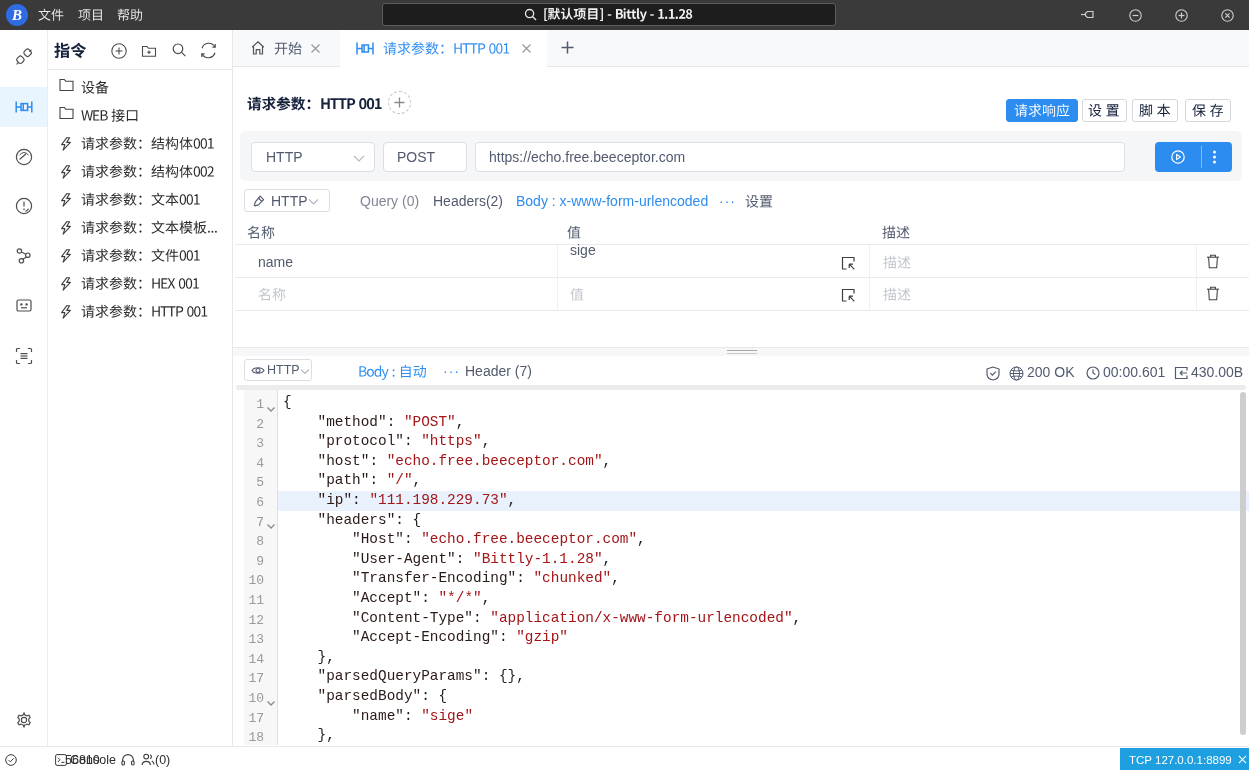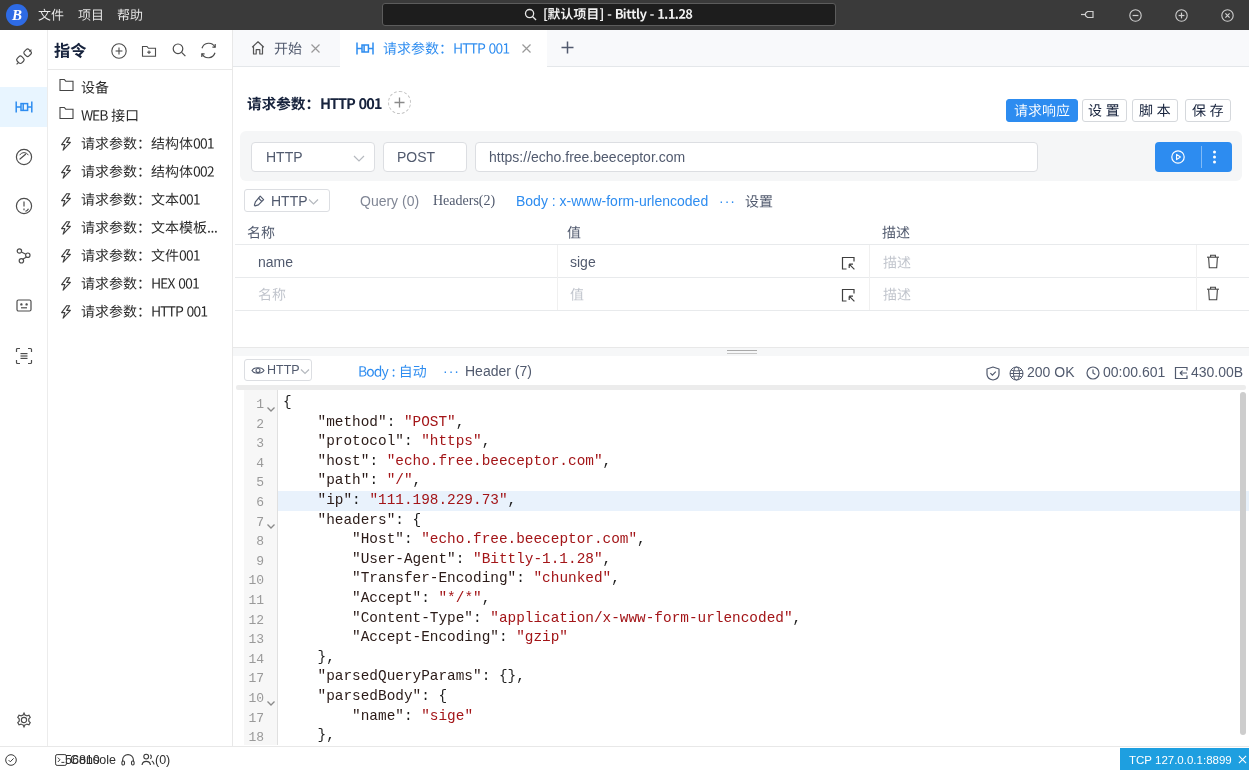--- a/index.html
+++ b/index.html
@@ -582,21 +582,21 @@
   <div class="abs" id="urlbar">
     <div class="inp" style="left:11px;width:124px;">
       <span style="margin-left:14px;">HTTP</span>
       <svg class="ic" style="left:101px;top:12px" width="12" height="7" viewBox="0 0 12 7">
           <path d="M1 1 L6 6 L11 1" stroke="#b5b9bf" stroke-width="1.2" fill="none"></path>
         </svg>
     </div>
     <div class="inp" style="left:143px;width:84px;">
         <span style="margin-left:13px;">POST</span>
       </div>
-    <div class="inp" style="left:235px;width:563px;">
+    <div class="inp" style="left:235px;width:650px;">
         <span style="margin-left:13px;">https://echo.free.beeceptor.com</span>
       </div>
     <div class="abs" style="left:915px;top:11px;width:77px;height:30px;background:#2d8cf0;border-radius:4px;">
       <svg class="ic" style="left:16px;top:8px" width="14" height="14" viewBox="0 0 14 14">
           <circle cx="7" cy="7" r="6.2" fill="none" stroke="#fff" stroke-width="1.2"></circle>
           <path d="M5.6 4.4 L9.4 7 L5.6 9.6 Z" fill="none" stroke="#fff" stroke-width="1.1" stroke-linejoin="round"></path>
         </svg>
       <div class="abs" style="left:46px;top:4px;width:1px;height:22px;background:rgba(255,255,255,0.4);"></div>
       <svg class="ic" style="left:57px;top:8px" width="5" height="14" viewBox="0 0 5 14">
           <circle cx="2.5" cy="2" r="1.5" fill="#fff"></circle>
@@ -612,21 +612,21 @@
           <path d="M8.2 2.2 l3.4 3.4 -5.2 5.2 -3.4 1 -0.6 -0.6 1 -3.4 Z"></path>
           <path d="M6.4 4 l3.4 3.4"></path>
         </g>
       </svg>
     <span class="ttxt" style="margin-left:26px;">HTTP</span>
     <svg class="ic" style="left:63px;top:9px" width="11" height="6" viewBox="0 0 11 6">
         <path d="M1 0.5 L5.5 5 L10 0.5" stroke="#b5b9bf" stroke-width="1.2" fill="none"></path>
       </svg>
   </div>
   <div class="abs ttxt" style="left:360px;top:193px;color:#808695;">Query (0)</div>
-  <div class="abs ttxt" style="left:433px;top:193px;font-family:Liberation Serif, serif;">Headers(2)</div>
+  <div class="abs ttxt" style="left:433px;top:193px;">Headers(2)</div>
   <div class="abs ttxt" style="left:516px;top:193px;color:#2d8cf0;">Body : x-www-form-urlencoded</div>
   <div class="abs" style="left:719px;top:193px;color:#2d8cf0;font-size:14px;letter-spacing:1px;">···</div>
   <div class="abs" style="left:745px;top:194px;width:29px;height:16px;"><svg width="29" height="16" viewBox="0 0 29 16">
         <g transform="translate(0,12.6) scale(0.014000,-0.014000)" fill="#515a6e">
           <use href="#g24" x="0"></use>
           <use href="#g63" x="1000"></use>
         </g>
       </svg></div>
 
   <div class="abs" style="left:247px;top:225px;width:29px;height:16px;"><svg width="29" height="16" viewBox="0 0 29 16">
@@ -641,21 +641,21 @@
         </g>
       </svg></div>
   <div class="abs" style="left:882px;top:225px;width:29px;height:16px;"><svg width="29" height="16" viewBox="0 0 29 16">
         <g transform="translate(0,12.6) scale(0.014000,-0.014000)" fill="#515a6e">
           <use href="#g70" x="0"></use>
           <use href="#g71" x="1000"></use>
         </g>
       </svg></div>
   <div class="hline" style="left:235px;top:244px;width:1014px;"></div>
   <div class="abs cell" style="left:258px;top:254px;">name</div>
-  <div class="abs cell" style="left:570px;top:254px;">sige</div>
+  <div class="abs cell" style="left:570px;top:242px;">sige</div>
   <div class="abs" style="left:883px;top:255px;width:29px;height:16px;"><svg width="29" height="16" viewBox="0 0 29 16">
         <g transform="translate(0,12.6) scale(0.014000,-0.014000)" fill="#c0c4cc">
           <use href="#g70" x="0"></use>
           <use href="#g71" x="1000"></use>
         </g>
       </svg></div>
   <svg class="abs" style="left:841px;top:256px" width="15" height="15" viewBox="0 0 15 15">
       <g stroke="#3f3f3f" stroke-width="1.2" fill="none">
         <path d="M13 5.5 V1.5 H1.5 V13 H5.5"></path>
         <path d="M13.4 13.4 L8.2 8.2 M8.2 8.2 H12 M8.2 8.2 V12"></path>

